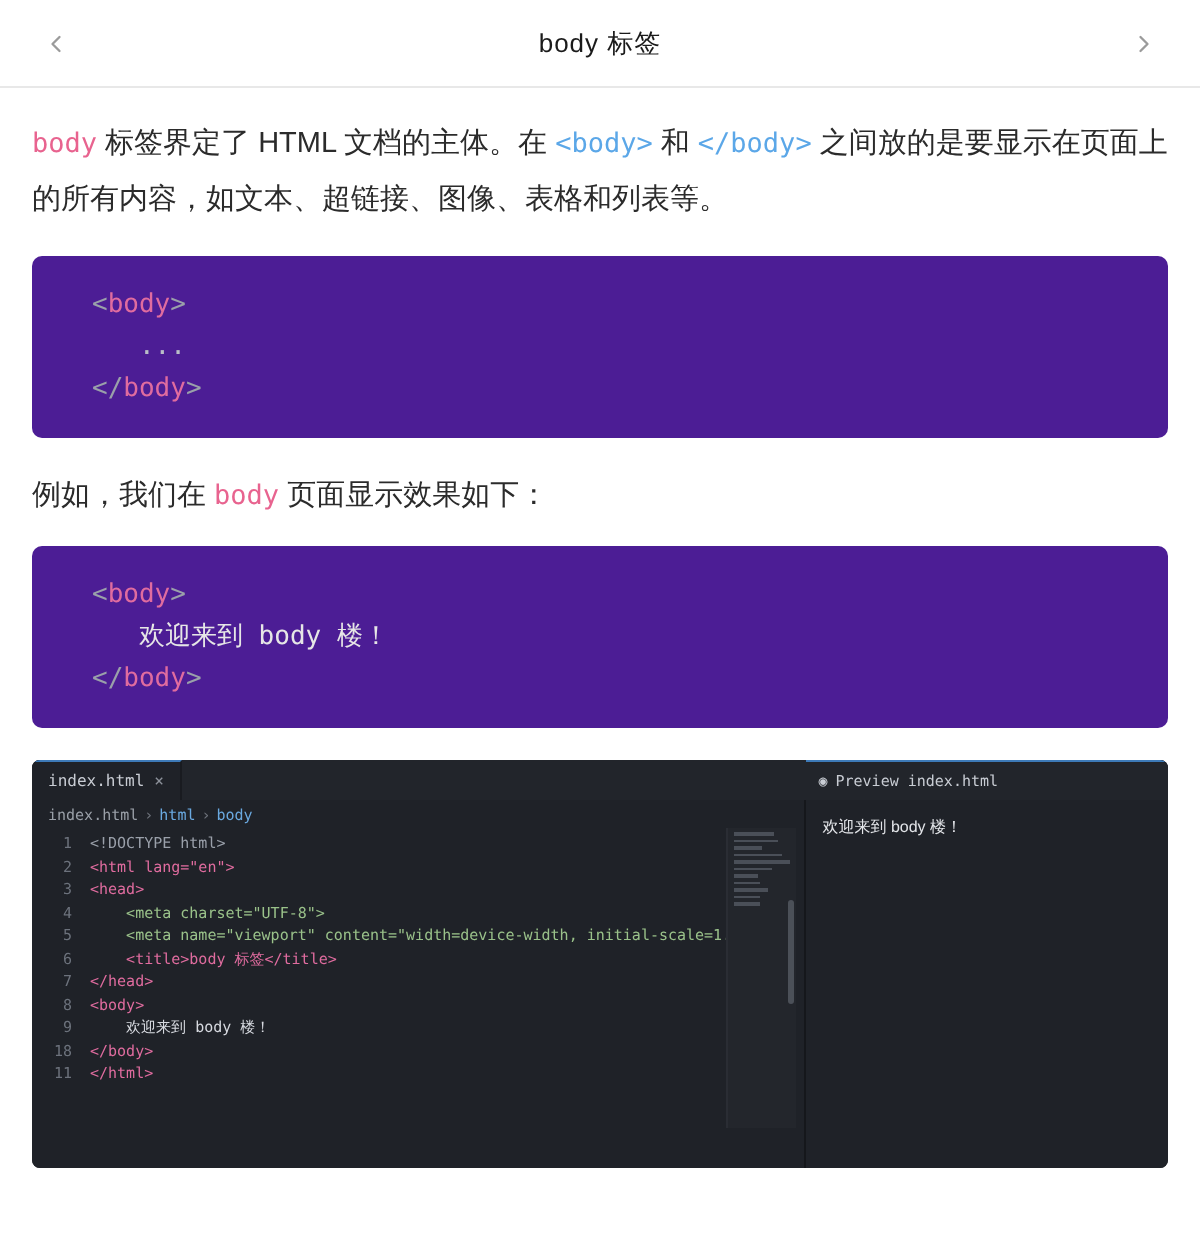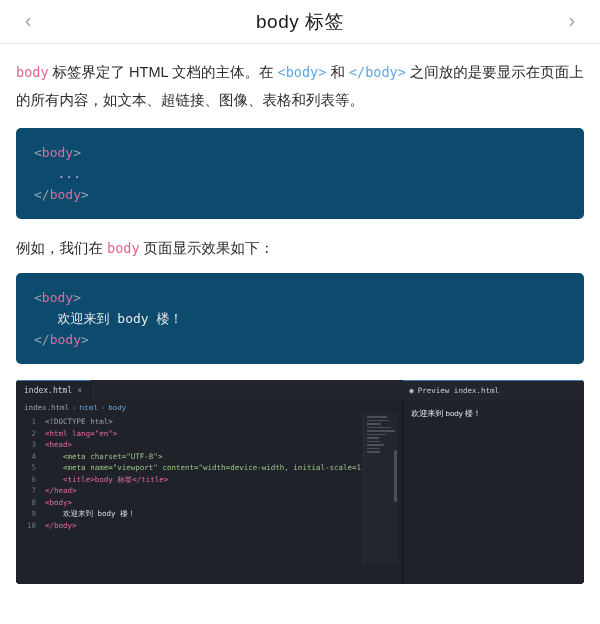--- a/index.html
+++ b/index.html
@@ -36,21 +36,21 @@
     width: 24px;
     height: 24px;
     display: flex;
     align-items: center;
     justify-content: center;
     color: #9b9b9b;
     cursor: pointer;
   }
   .nav-arrow svg { display: block; }
   .header-title {
-    font-size: 19px;
+    font-size: 13px;
     font-weight: 400;
     color: #1a1a1a;
     letter-spacing: .5px;
   }
 
   
   .content {
     padding: 14px 16px 0 16px;
     box-sizing: border-box;
   }
@@ -68,23 +68,23 @@
   }
   .sec-title {
     font-size: 14.5px;
     line-height: 26px;
     margin: 0 0 12px 0;
     color: #2b2b2b;
   }
 
   
   .code-block {
-    background: #0c4a6e;
+    background: #4c1d95;
     border-radius: 5px;
-    padding: 14px 18px;
+    padding: 14px 30px;
     margin: 0 0 16px 0;
     font-family: "DejaVu Sans Mono", "Liberation Mono", monospace;
     font-size: 13px;
     line-height: 21px;
     color: #d7dae0;
     white-space: pre;
     overflow: hidden;
   }
   .c-pink { color: #e06c9f; }
   .c-gray { color: #9aa0aa; }
@@ -148,21 +148,21 @@
   }
   .ed-breadcrumb {
     font-size: 7.5px;
     color: #9aa0a8;
     padding: 3px 8px 2px 8px;
     display: flex;
     align-items: center;
     gap: 3px;
   }
   .bc-sep { color: #6d727a; }
-  .bc-blue { color: #6aa9e0; font-family: Liberation Mono, monospace; }
+  .bc-blue { color: #6aa9e0; }
   .code-area {
     padding: 2px 0 0 0;
     font-size: 7.5px;
     line-height: 11.5px;
   }
   .cline {
     display: flex;
     padding-left: 4px;
     white-space: pre;
   }
@@ -290,20 +290,21 @@
             <div class="cline"><span class="ln">1</span><span class="k-doc">&lt;!DOCTYPE html&gt;</span></div>
             <div class="cline"><span class="ln">2</span><span class="k-tag">&lt;html lang="en"&gt;</span></div>
             <div class="cline"><span class="ln">3</span><span class="k-tag">&lt;head&gt;</span></div>
             <div class="cline"><span class="ln">4</span><span class="k-str">    &lt;meta charset="UTF-8"&gt;</span></div>
             <div class="cline"><span class="ln">5</span><span class="k-str">    &lt;meta name="viewport" content="width=device-width, initial-scale=1.0"&gt;</span></div>
             <div class="cline"><span class="ln">6</span><span class="k-tag">    &lt;title&gt;body 标签&lt;/title&gt;</span></div>
             <div class="cline"><span class="ln">7</span><span class="k-tag">&lt;/head&gt;</span></div>
             <div class="cline"><span class="ln">8</span><span class="k-tag">&lt;body&gt;</span></div>
             <div class="cline"><span class="ln">9</span><span class="k-text">    欢迎来到 body 楼！</span></div>
             <div class="cline"><span class="ln">18</span><span class="k-tag">&lt;/body&gt;</span></div>
+            <div class="cline"><span class="ln">11</span><span class="k-tag">&lt;/html&gt;</span></div>
           </div>
 
           <div class="minimap">
             <div class="mm-line" style="width:20px"></div>
             <div class="mm-line" style="width:22px"></div>
             <div class="mm-line" style="width:14px"></div>
             <div class="mm-line" style="width:24px"></div>
             <div class="mm-line" style="width:28px"></div>
             <div class="mm-line" style="width:19px"></div>
             <div class="mm-line" style="width:12px"></div>

